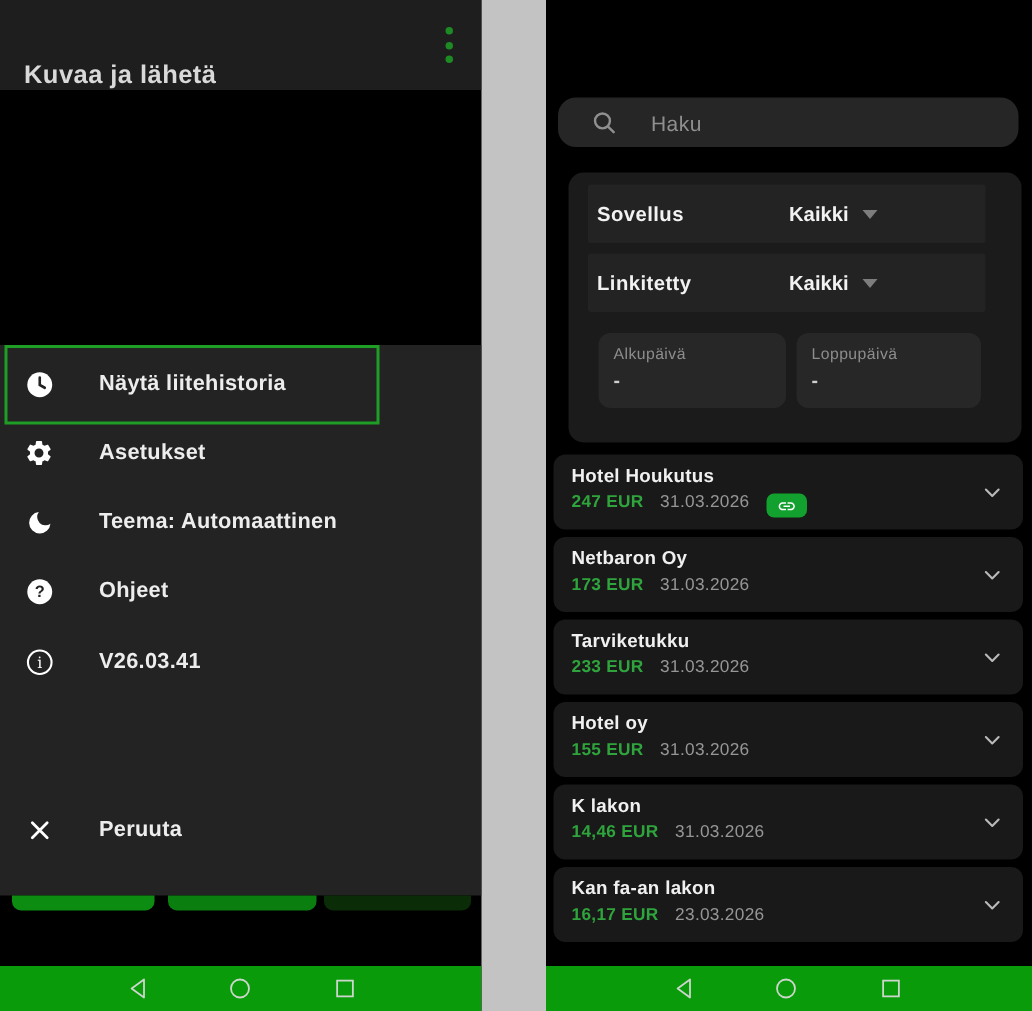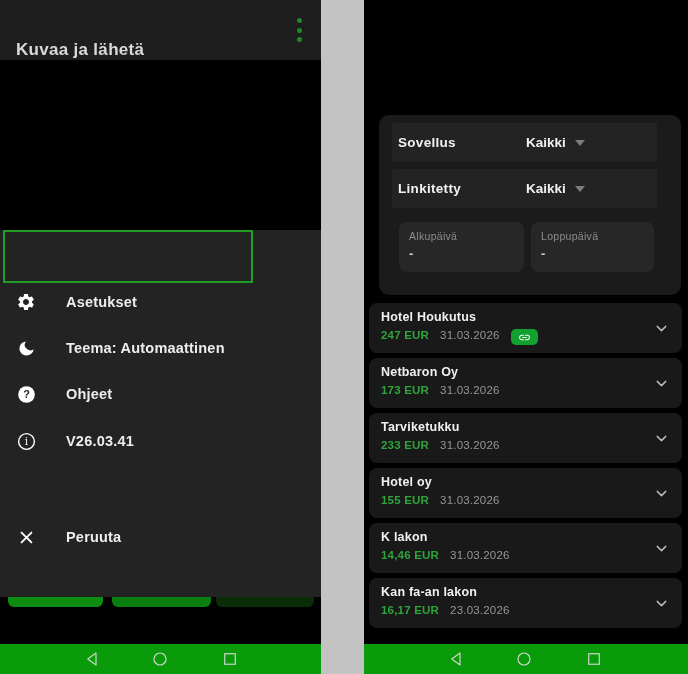--- a/index.html
+++ b/index.html
@@ -82,20 +82,29 @@
       <span class="dots">
           <i></i>
           <i></i>
           <i></i>
         </span>
     </header>
 
     <div class="l-overlay">
       <div class="hl-box"></div>
 
+      <div class="menu-item" style="top:3px">
+        <span class="mi-icon">
+          <svg width="21" height="21" viewBox="0 0 24 24">
+              <circle cx="12" cy="12" r="9.5" fill="#fff"></circle>
+              <path d="M12 6.5v5.7l3.8 2.1" stroke="#232323" stroke-width="2" fill="none" stroke-linecap="round"></path>
+            </svg>
+        </span>
+        <span class="mi-label">Näytä liitehistoria</span>
+      </div>
 
       <div class="menu-item" style="top:49px">
         <span class="mi-icon">
           <svg width="20" height="20" viewBox="0 0 24 24" fill="#fff">
               <path d="M19.14 12.94c.04-.3.06-.61.06-.94 0-.32-.02-.64-.07-.94l2.03-1.58c.18-.14.23-.41.12-.61l-1.92-3.32c-.12-.22-.37-.29-.59-.22l-2.39.96c-.5-.38-1.03-.7-1.62-.94l-.36-2.54c-.04-.24-.24-.41-.48-.41h-3.84c-.24 0-.43.17-.47.41l-.36 2.54c-.59.24-1.13.57-1.62.94l-2.39-.96c-.22-.08-.47 0-.59.22L2.74 8.87c-.12.21-.08.47.12.61l2.03 1.58c-.05.3-.09.63-.09.94s.02.64.07.94l-2.03 1.58c-.18.14-.23.41-.12.61l1.92 3.32c.12.22.37.29.59.22l2.39-.96c.5.38 1.03.7 1.62.94l.36 2.54c.05.24.24.41.48.41h3.84c.24 0 .44-.17.47-.41l.36-2.54c.59-.24 1.13-.56 1.62-.94l2.39.96c.22.08.47 0 .59-.22l1.92-3.32c.12-.22.07-.47-.12-.61l-2.01-1.58zM12 15.6c-1.98 0-3.6-1.62-3.6-3.6s1.62-3.6 3.6-3.6 3.6 1.62 3.6 3.6-1.62 3.6-3.6 3.6z"></path>
             </svg>
         </span>
         <span class="mi-label">Asetukset</span>
       </div>
 
@@ -121,21 +130,21 @@
       <div class="menu-item" style="top:188px">
         <span class="mi-icon">
           <svg width="21" height="21" viewBox="0 0 24 24">
               <circle cx="12" cy="12" r="9" fill="none" stroke="#fff" stroke-width="1.6"></circle>
               <text x="12" y="16.4" text-anchor="middle" font-size="12" fill="#fff" font-family="DejaVu Serif, serif">i</text>
             </svg>
         </span>
         <span class="mi-label">V26.03.41</span>
       </div>
 
-      <div class="menu-item" style="top:284px">
+      <div class="menu-item" style="top:300px">
         <span class="mi-icon">
           <svg width="17" height="17" viewBox="0 0 24 24">
               <path d="M5 5l14 14M19 5L5 19" stroke="#fff" stroke-width="2.6" stroke-linecap="round"></path>
             </svg>
         </span>
         <span class="mi-label">Peruuta</span>
       </div>
     </div>
 
     <div class="sliver s1"></div>
@@ -150,20 +159,27 @@
           <circle cx="12" cy="12" r="8" fill="none" stroke="#ccd6cc" stroke-width="1.6"></circle>
         </svg>
       <svg class="nb nb-3" viewBox="0 0 24 24">
           <rect x="5" y="5" width="14" height="14" fill="none" stroke="#ccd6cc" stroke-width="1.6"></rect>
         </svg>
     </nav>
   </section>
 
   <section class="screen right">
 
+    <div class="search-bar">
+      <svg class="mag" viewBox="0 0 20 20">
+          <circle cx="8.5" cy="8.5" r="5.5" fill="none" stroke="#8f8f8f" stroke-width="1.8"></circle>
+          <line x1="12.8" y1="12.8" x2="16.8" y2="16.8" stroke="#8f8f8f" stroke-width="1.8" stroke-linecap="round"></line>
+        </svg>
+      <input type="text" placeholder="Haku" style="">
+    </div>
 
     <div class="filter-card">
       <div class="f-row r0">
         <span class="f-label">Sovellus</span>
         <span class="f-value">
             <span>Kaikki</span>
             <span class="caret"></span>
           </span>
       </div>
       <div class="f-row r1">

